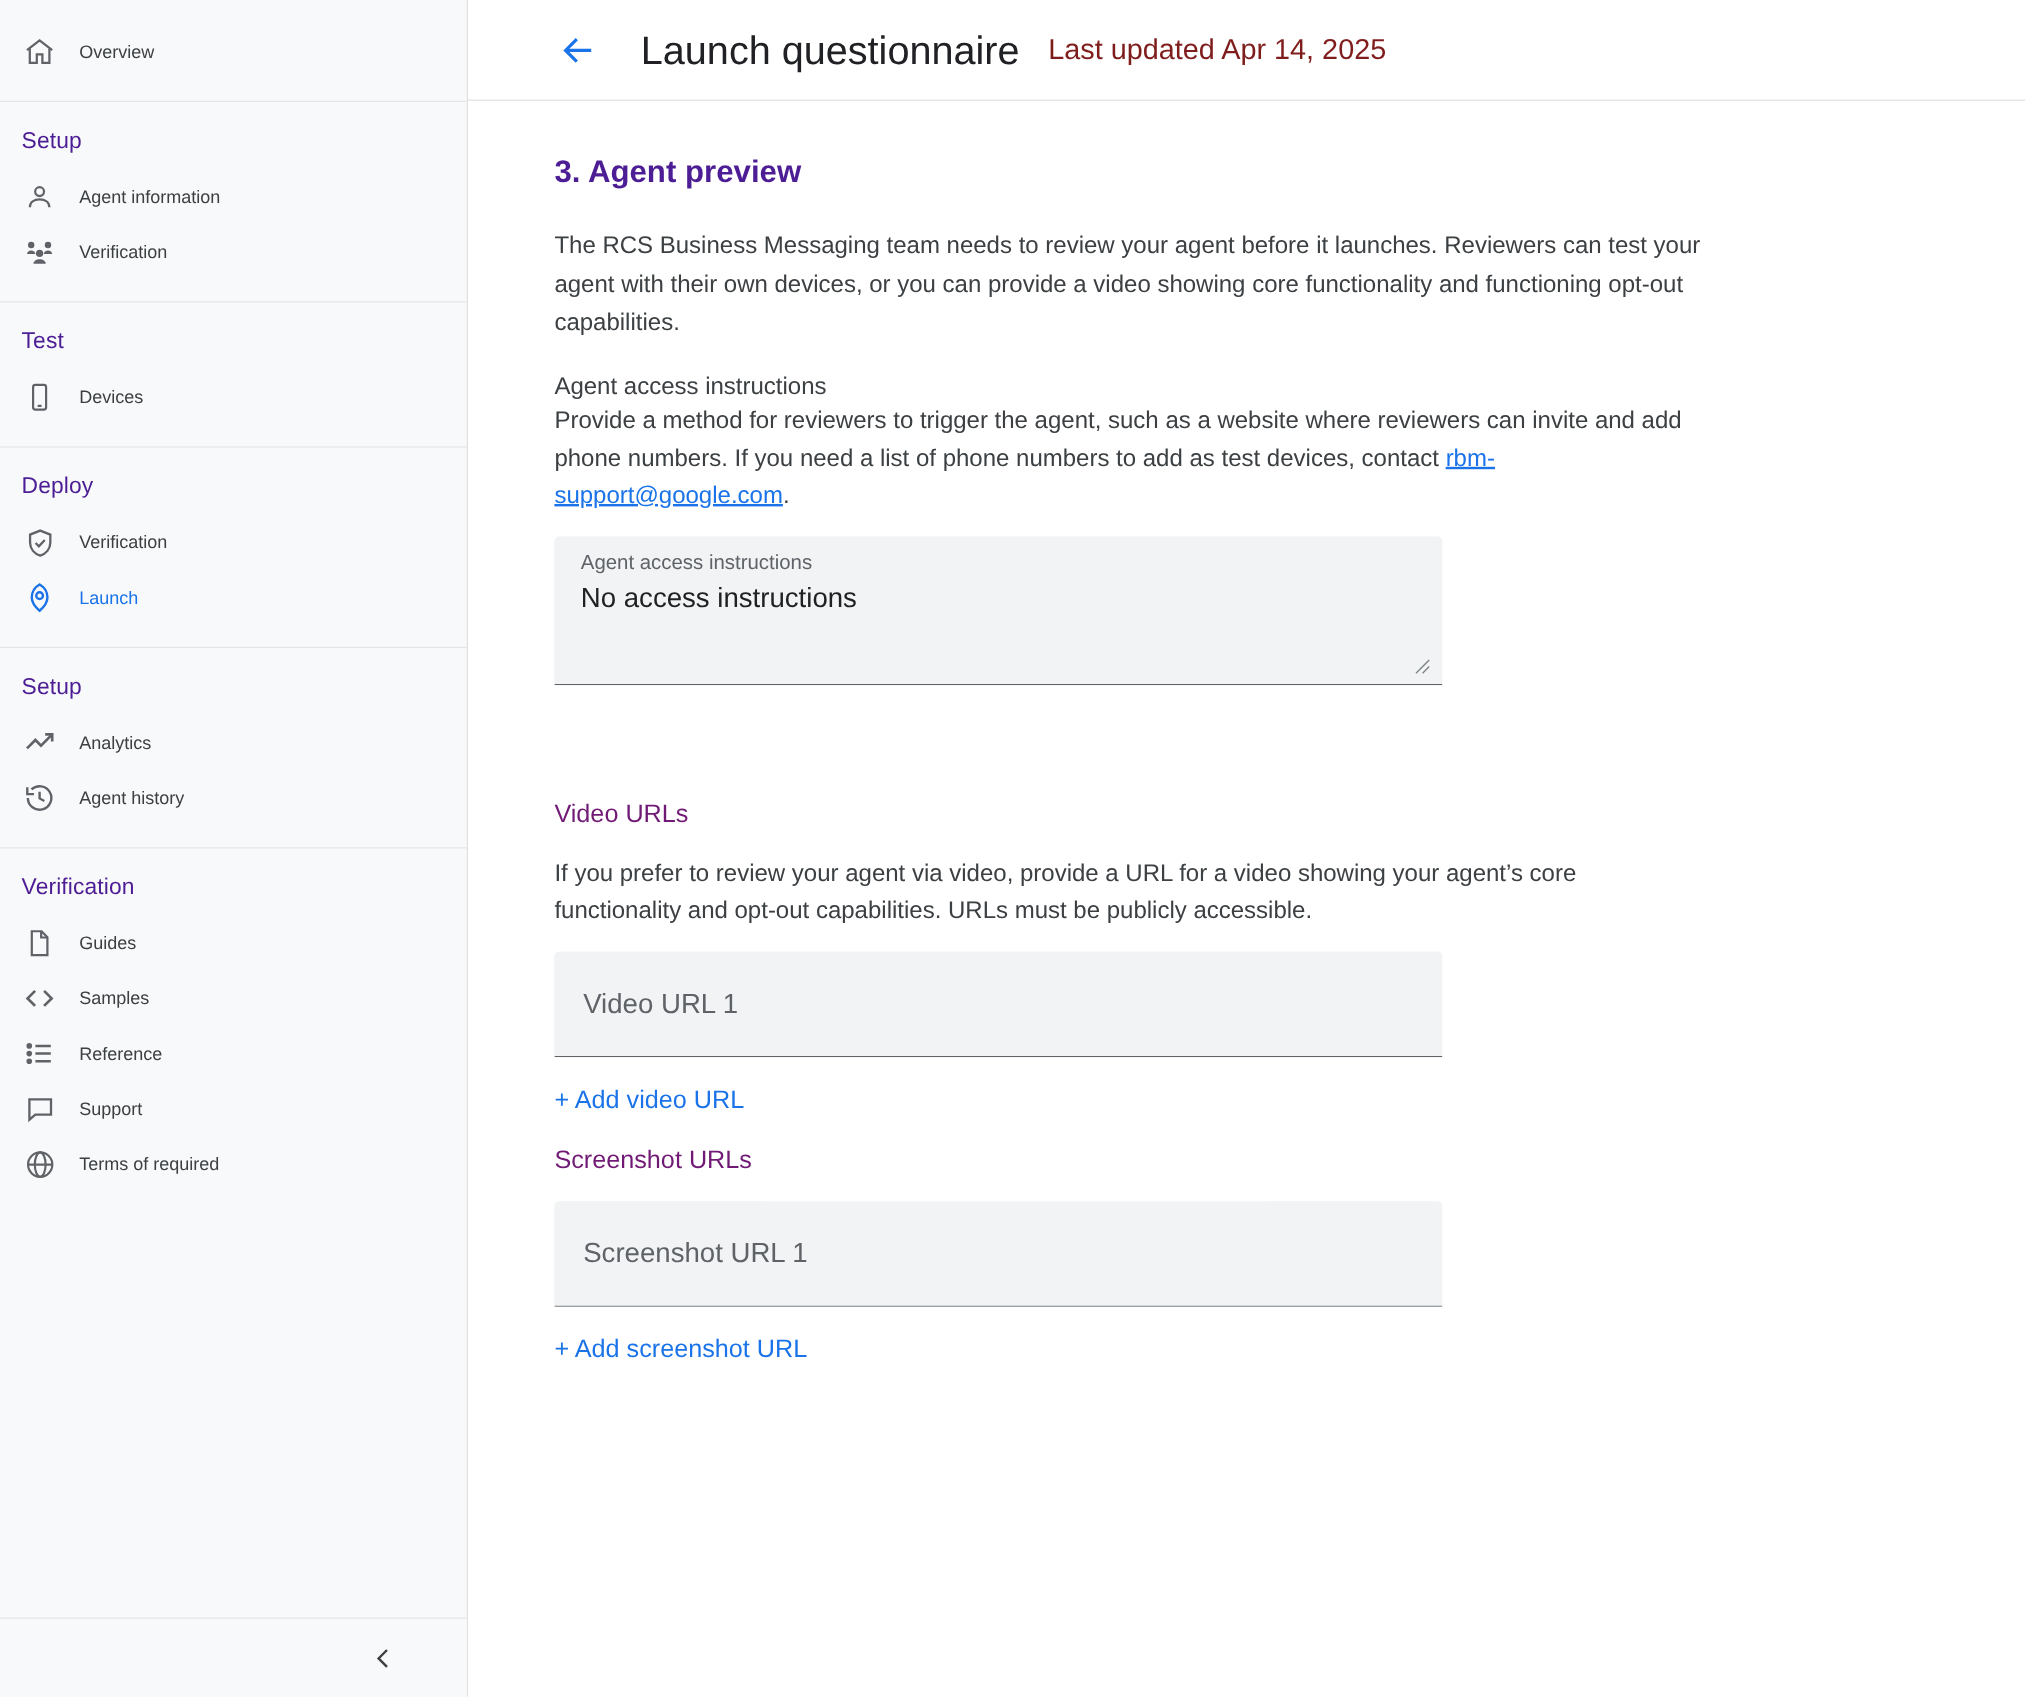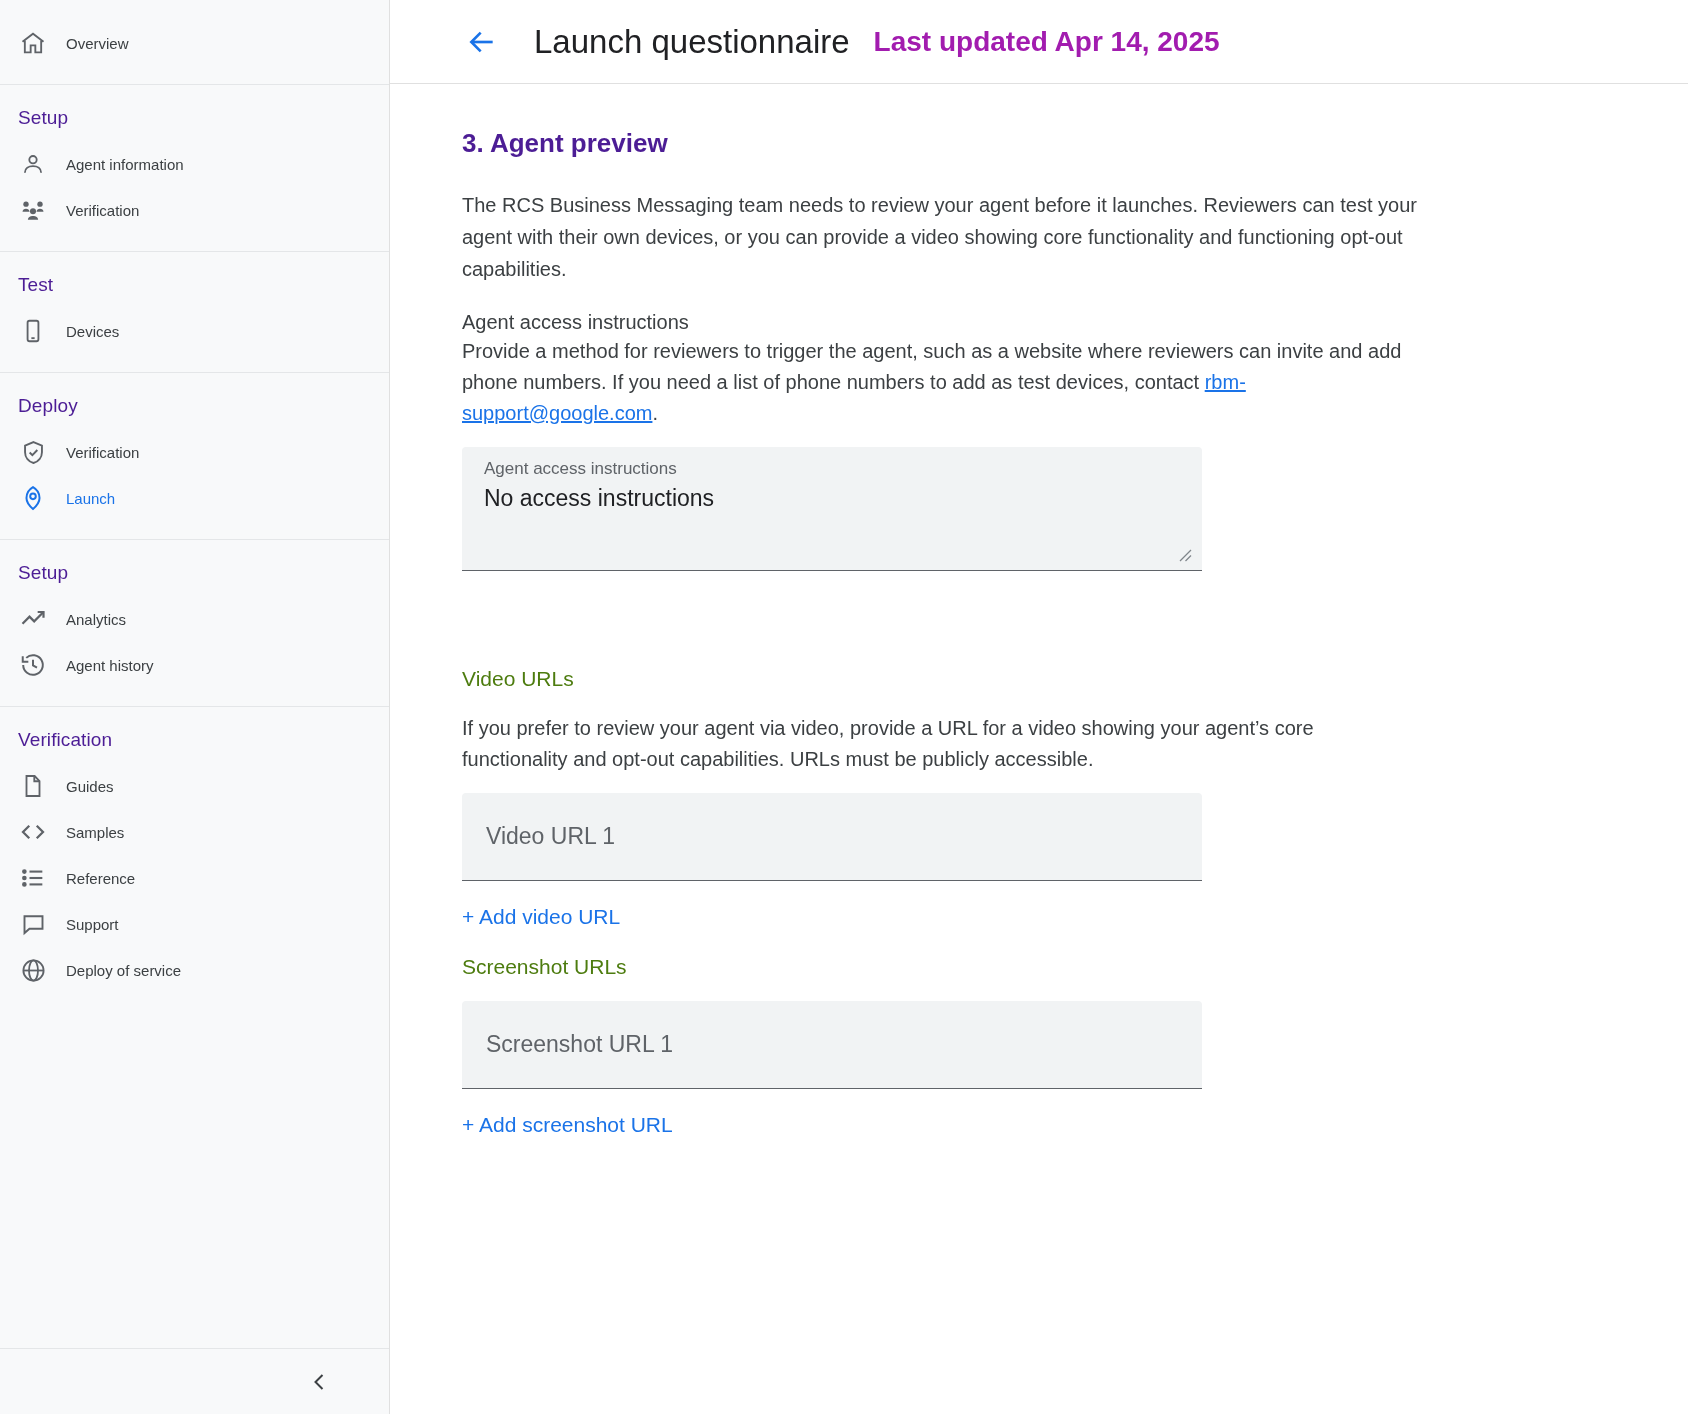--- a/index.html
+++ b/index.html
@@ -115,25 +115,24 @@
     cursor: pointer;
     margin-right: 32px;
   }
   .page-title {
     font-size: 33px;
     color: #202124;
     font-weight: 400;
     white-space: nowrap;
   }
   .last-updated {
-    color: #a21caf;
-    font-size: 28px;
+    color: #7f1d1d;
+    font-size: 24px;
     margin-left: 24px;
     white-space: nowrap;
-    font-weight: bold;
   }
 
   .content {
     padding: 44px 72px 0 72px;
     overflow: hidden;
   }
   .section-title {
     font-size: 26px;
     color: #4c1d95;
     font-weight: 700;
@@ -194,21 +193,21 @@
     font-size: 16px;
     line-height: 18px;
     transform: rotate(0deg);
     cursor: nwse-resize;
   }
 
   .block-gap { height: 96px; }
 
   .sub-label {
     font-size: 21px;
-    color: #4d7c0f;
+    color: #701a75;
     margin: 0 0 22px 0;
   }
 
   .text-field {
     width: 740px;
     height: 88px;
     background: #f1f3f4;
     border-bottom: 1px solid #5f6368;
     border-radius: 4px 4px 0 0;
     display: flex;
@@ -372,21 +371,21 @@
         <span class="label">Support</span>
       </div>
       <div class="nav-item">
         <span class="icon">
           <svg width="27" height="27" viewBox="0 0 24 24" fill="none" stroke="currentColor" stroke-width="1.6">
               <circle cx="12" cy="12" r="9"></circle>
               <ellipse cx="12" cy="12" rx="4" ry="9"></ellipse>
               <line x1="3" y1="12" x2="21" y2="12"></line>
             </svg>
         </span>
-        <span class="label">Deploy of service</span>
+        <span class="label">Terms of required</span>
       </div>
     </div>
 
     <div class="collapse-bar">
       <span class="collapse-btn">
         <svg width="24" height="24" viewBox="0 0 24 24" fill="none" stroke="currentColor" stroke-width="2">
             <polyline points="14.5,5 7.5,12 14.5,19"></polyline>
           </svg>
       </span>
     </div>

